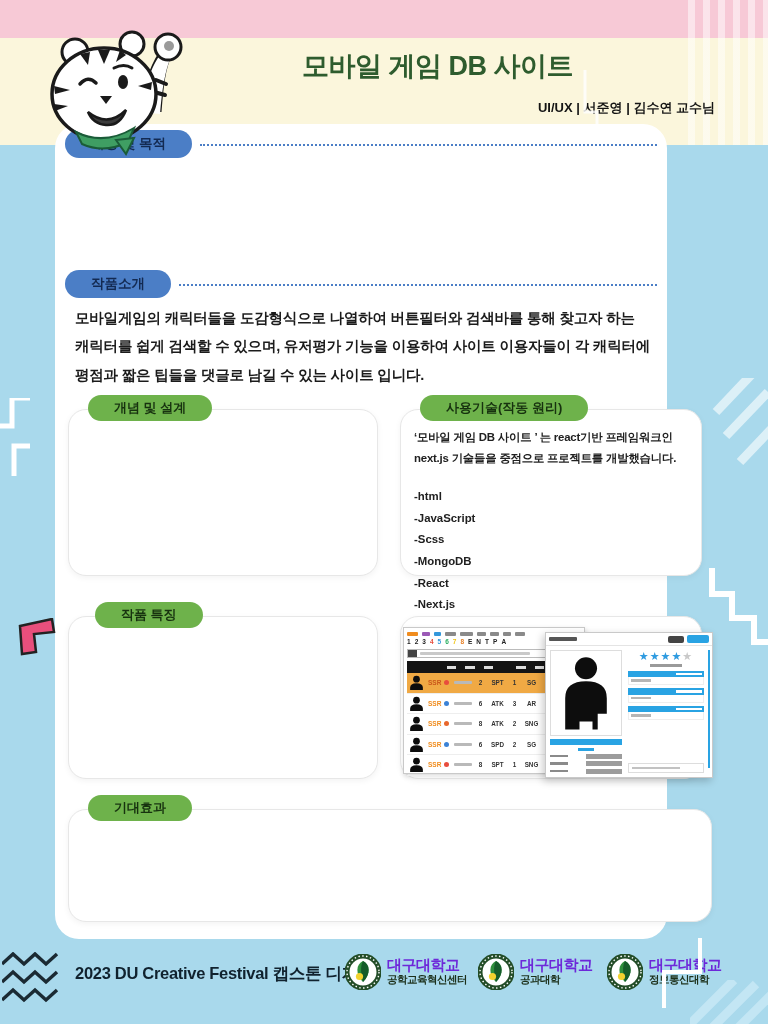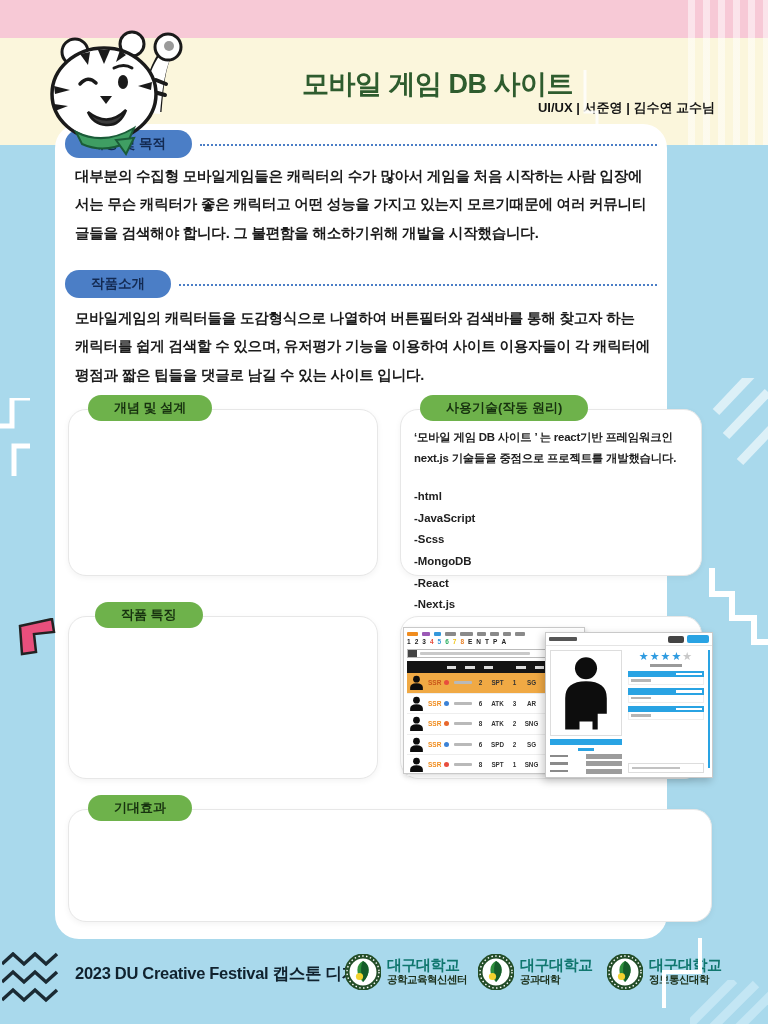--- a/index.html
+++ b/index.html
@@ -6,21 +6,21 @@
   html,body { width:768px; }
   body { font-family:"Liberation Sans","DejaVu Sans",sans-serif; }
   #page { position:relative; width:768px; height:1024px; background:#a9d9ec; overflow:hidden; }
 
   
   .band-pink  { position:absolute; left:0; top:0; width:768px; height:38px; background:#f7c9d6; }
   .band-cream { position:absolute; left:0; top:38px; width:768px; height:107px; background:#fbf6dc; }
   .stripes-tr { position:absolute; right:0; top:0; width:80px; height:145px;
                 background:repeating-linear-gradient(90deg, rgba(255,255,255,.5) 0 7px, rgba(255,255,255,0) 7px 15px); }
 
-  .title { position:absolute; left:250px; top:66px; width:375px; text-align:center;
+  .title { position:absolute; left:250px; top:48px; width:375px; text-align:center;
            font-size:27px; font-weight:900; color:#2e5c2e; letter-spacing:-0.5px; }
   .byline { position:absolute; right:53px; top:99px; font-size:13px; font-weight:800; color:#141414; }
 
   .tiger { position:absolute; left:28px; top:20px; z-index:4; }
 
   
   .card { position:absolute; left:55px; top:124px; width:612px; height:815px;
           background:#ffffff; border-radius:24px; }
 
   .sec-head { position:absolute; display:flex; align-items:center; left:10px; right:8px; }
@@ -82,21 +82,21 @@
   .cmt .hd i { width:26px; height:2.5px; background:#fff; margin-left:auto; margin-right:2px; }
   .cmt .bd { height:8px; border:1px solid #eee; border-top:none; display:flex; align-items:center; }
   .cmt .bd i { width:20px; height:2.5px; background:#b5b5b5; margin-left:2px; }
   .dinput { position:absolute; left:82px; bottom:4px; width:76px; height:10px; border:1px solid #ddd; display:flex; align-items:center; }
   .dinput i { width:48px; height:2.5px; background:#c2c2c2; margin-left:3px; }
   .dscroll { position:absolute; right:2px; top:17px; width:2.5px; height:118px; background:#29a3e3; }
 
   
   .festival { position:absolute; left:75px; top:963px; font-size:16.5px; font-weight:900; color:#10222e; letter-spacing:-0.3px; }
   .logo { position:absolute; top:954px; display:flex; align-items:center; gap:6px; }
-  .logo .uni  { font-size:15px; font-weight:900; color:#0f766e; letter-spacing:-0.5px; line-height:16px; }
+  .logo .uni  { font-size:15px; font-weight:900; color:#6d28d9; letter-spacing:-0.5px; line-height:16px; }
   .logo .unit { font-size:10.5px; font-weight:700; color:#1c301a; letter-spacing:-0.5px; }
 
   .decor { position:absolute; pointer-events:none; }
 </style>
 </head>
 <body>
 
 <div id="page">
 
   <div class="band-pink"></div>
@@ -137,21 +137,20 @@
 
   <div class="title">모바일 게임 DB 사이트</div>
   <div class="byline">UI/UX | 서준영 | 김수연 교수님</div>
 
   <div class="card">
 
     <div class="sec-head" style="top:6px;">
       <span class="pill blue">배경 및 목적</span>
       <span class="dots"></span>
     </div>
-    <div class="para" style="top:38px;">대부분의 수집형 모바일게임들은 캐릭터의 수가 많아서 게임을 처음 시작하는 사람 입장에서는 무슨 캐릭터가 좋은 캐릭터고 어떤 성능을 가지고 있는지 모르기때문에 여러 커뮤니티 글들을 검색해야 합니다. 그 불편함을 해소하기위해 개발을 시작했습니다.</div>
 
     <div class="sec-head" style="top:146px;">
       <span class="pill blue">작품소개</span>
       <span class="dots"></span>
     </div>
     <div class="para" style="top:180px;">모바일게임의 캐릭터들을 도감형식으로 나열하여 버튼필터와 검색바를 통해 찾고자 하는 캐릭터를 쉽게 검색할 수 있으며, 유저평가 기능을 이용하여 사이트 이용자들이 각 캐릭터에 평점과 짧은 팁들을 댓글로 남길 수 있는 사이트 입니다.</div>
 
     <span class="pill green" style="left:33px; top:271px;">개념 및 설계</span>
     <div class="wbox" style="left:13px; top:285px; width:310px; height:167px;"></div>
 

